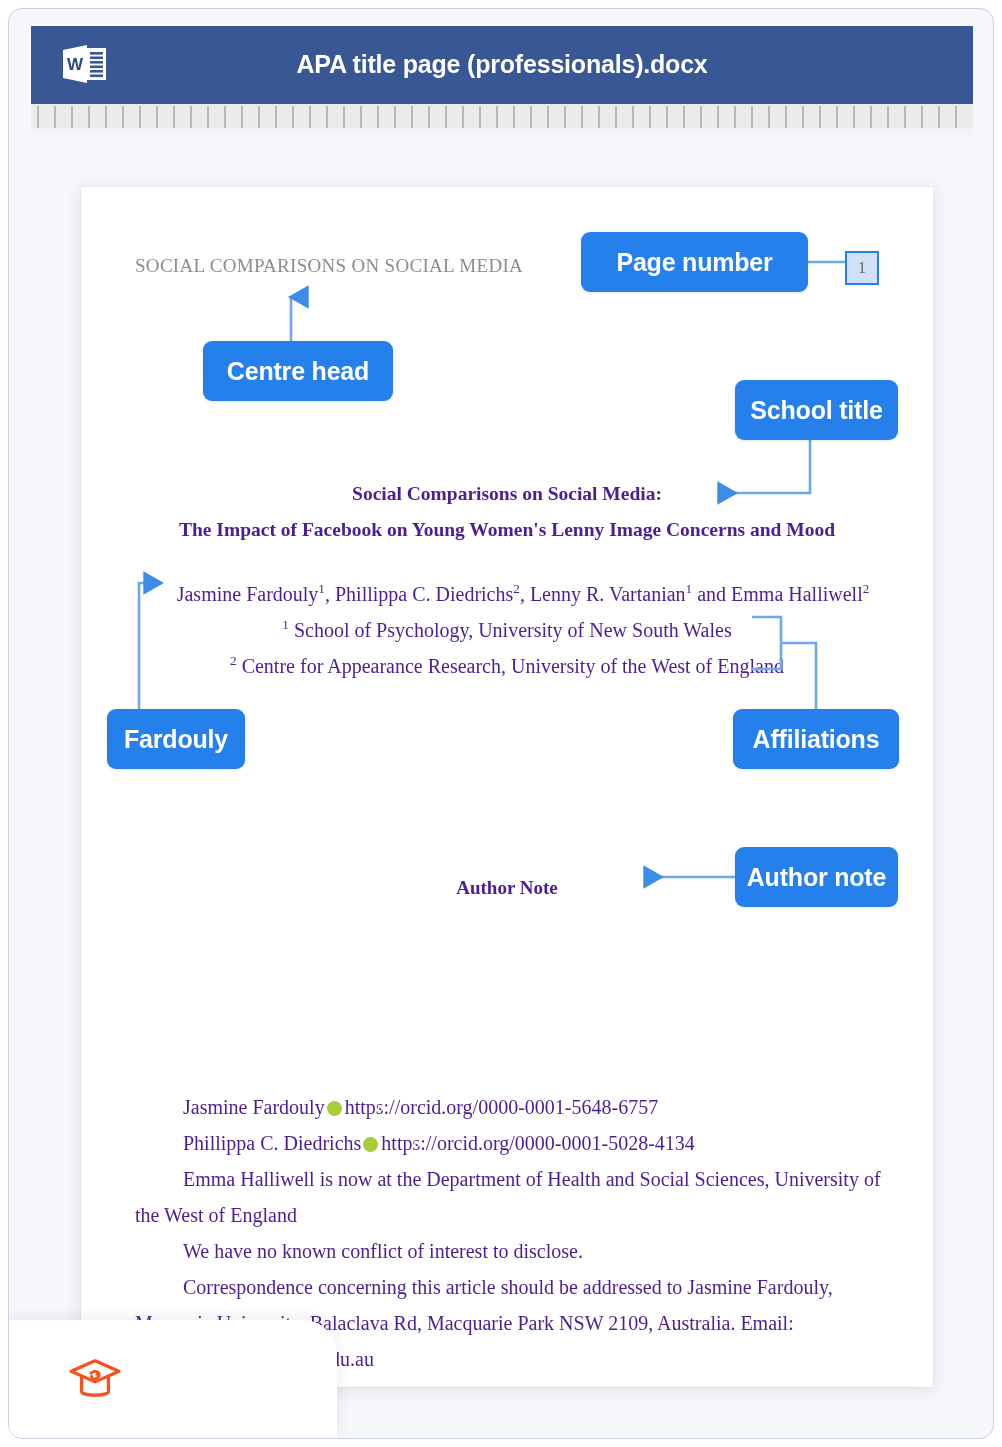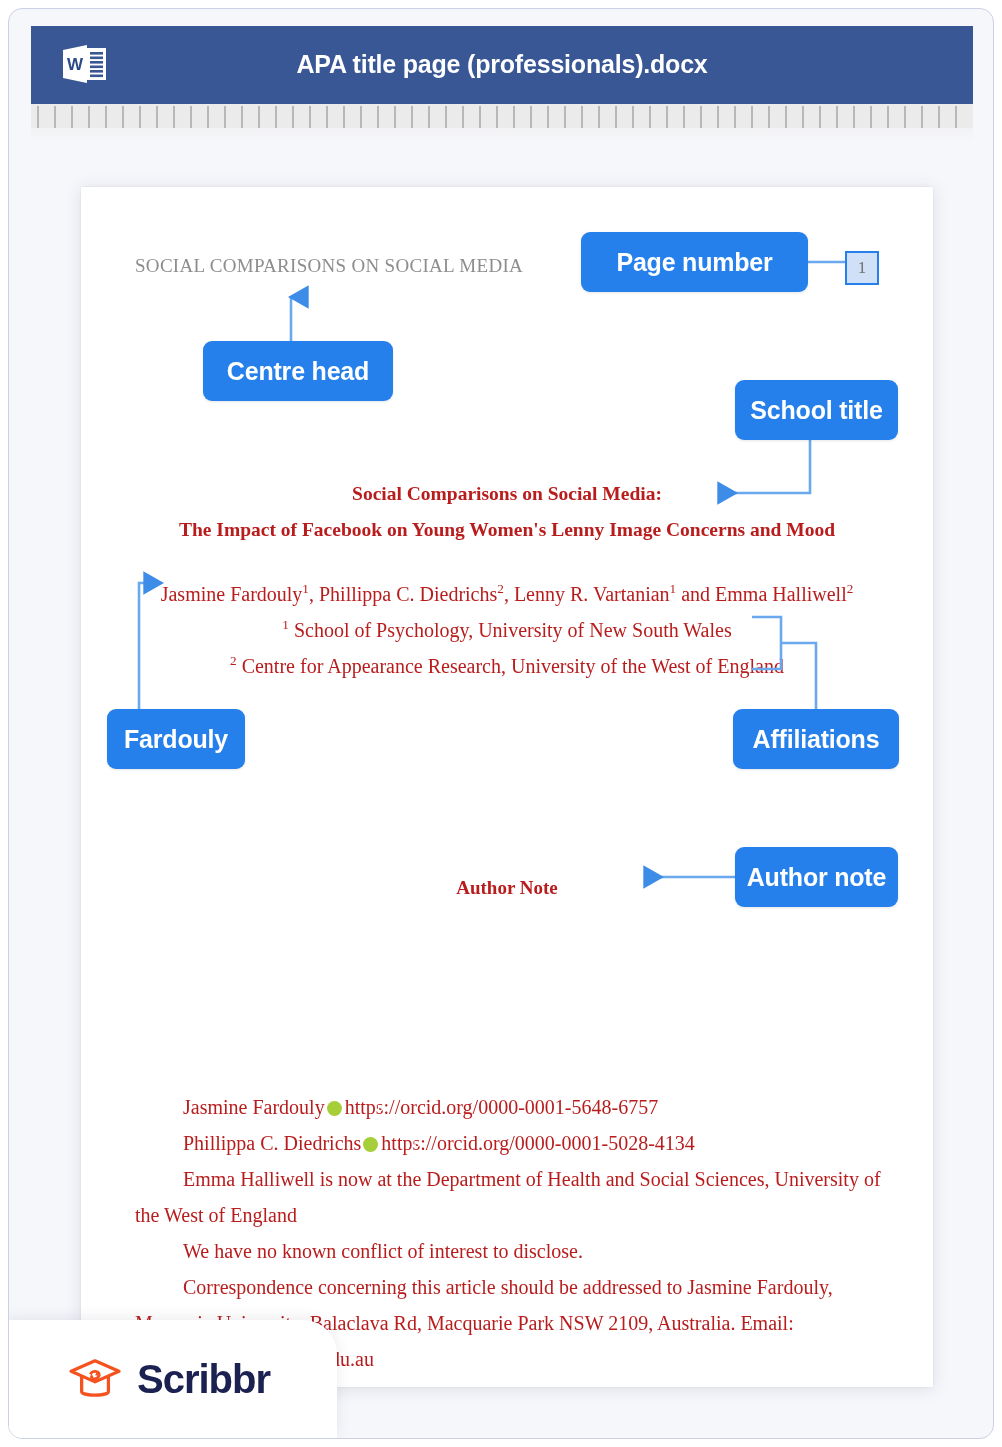--- a/index.html
+++ b/index.html
@@ -91,21 +91,21 @@
     top: 178px;
     width: 852px;
     height: 1200px;
     background: #ffffff;
     box-shadow: 0 2px 16px rgba(60,60,90,0.13), 0 0 2px rgba(60,60,90,0.10);
   }
 
   
   .doc-serif {
     font-family: "Liberation Serif", "DejaVu Serif", serif;
-    color: #b91c1c;
+    color: #4c1d95;
   }
   #running-head {
     position: absolute;
     left: 54px;
     top: 68px;
     font-size: 19px;
     color: #8d8d8d;
     letter-spacing: 0.3px;
     white-space: nowrap;
   }
@@ -127,20 +127,21 @@
     font-size: 19.5px;
     font-weight: 700;
   }
   #authors-line {
     position: absolute;
     left: 0;
     top: 396px;
     width: 852px;
     text-align: center;
     font-size: 20px;
+    padding-left: 16px;
   }
   #affil-1 {
     position: absolute;
     left: 0;
     top: 432px;
     width: 852px;
     text-align: center;
     font-size: 20px;
   }
   #affil-2 {
@@ -418,16 +419,15 @@
 
   <div id="page-number-chip">1</div>
 
   <div id="scribbr-tab">
     <svg id="scribbr-logo-mark" viewBox="0 0 56 46">
       <path d="M27 4 L52 15 L27 26 L2 15 Z" fill="none" stroke="#f4531f" stroke-width="3.4" stroke-linejoin="round"></path>
       <path d="M13 21 L13 36 C13 41 41 41 41 36 L41 21" fill="none" stroke="#f4531f" stroke-width="3.4" stroke-linejoin="round"></path>
       <path d="M22 18 C25 13 33 15 31 20 C29 24 21 24 24 19" fill="none" stroke="#f4531f" stroke-width="3"></path>
       <path d="M30 14 L33 20 L27 19 Z" fill="#f4531f"></path>
     </svg>
-    <div id="scribbr-wordmark">Scribbr</div>
   </div>
 
 </div>
 
 </body></html>

